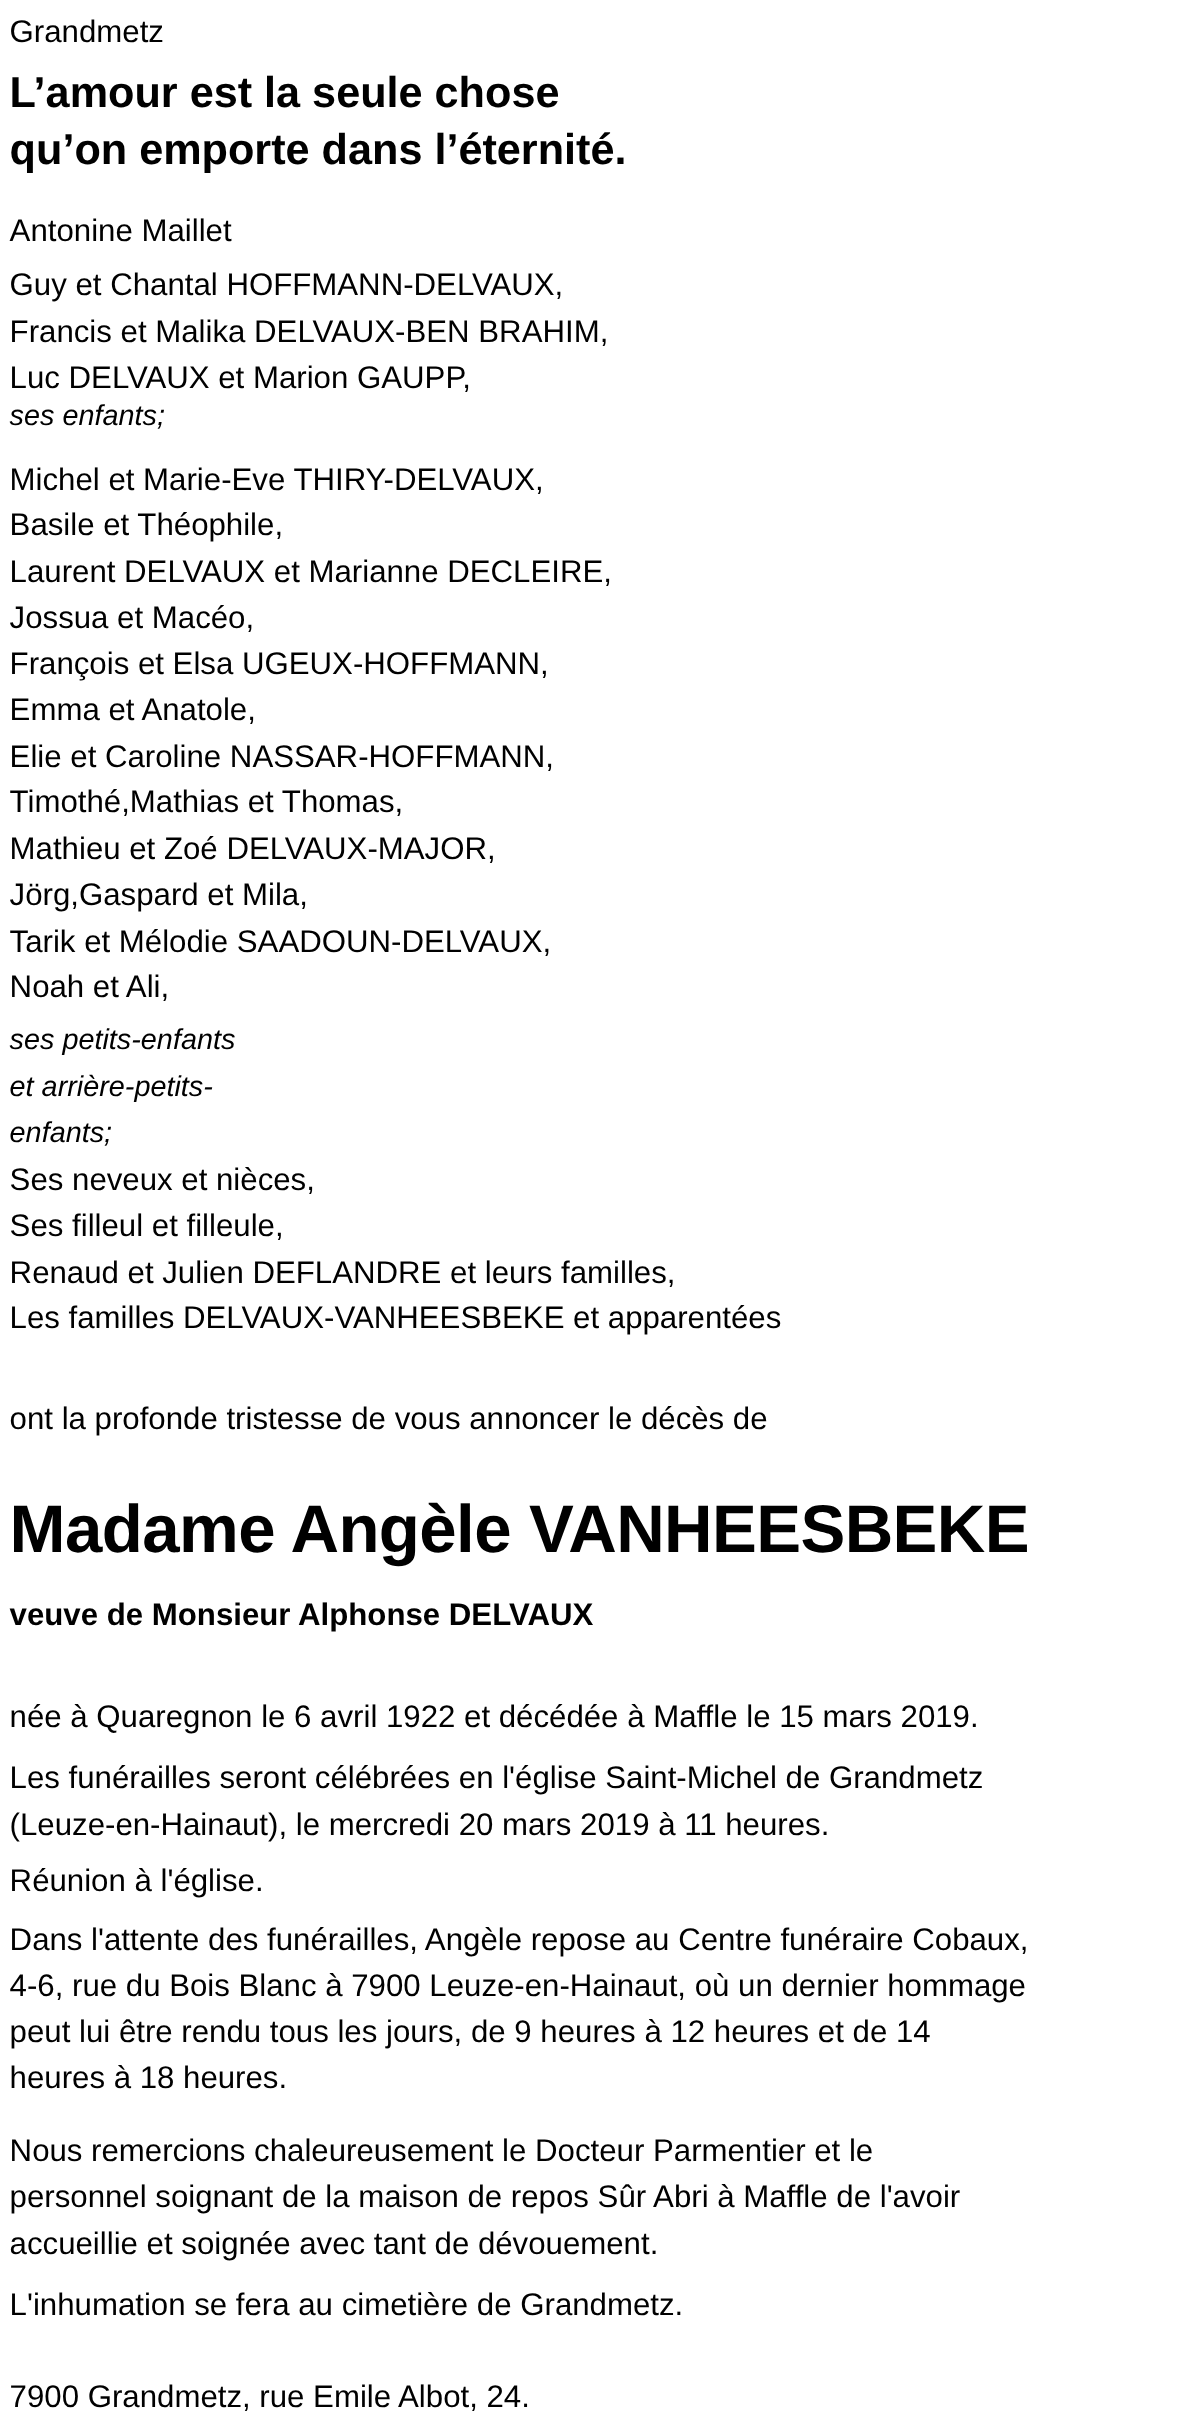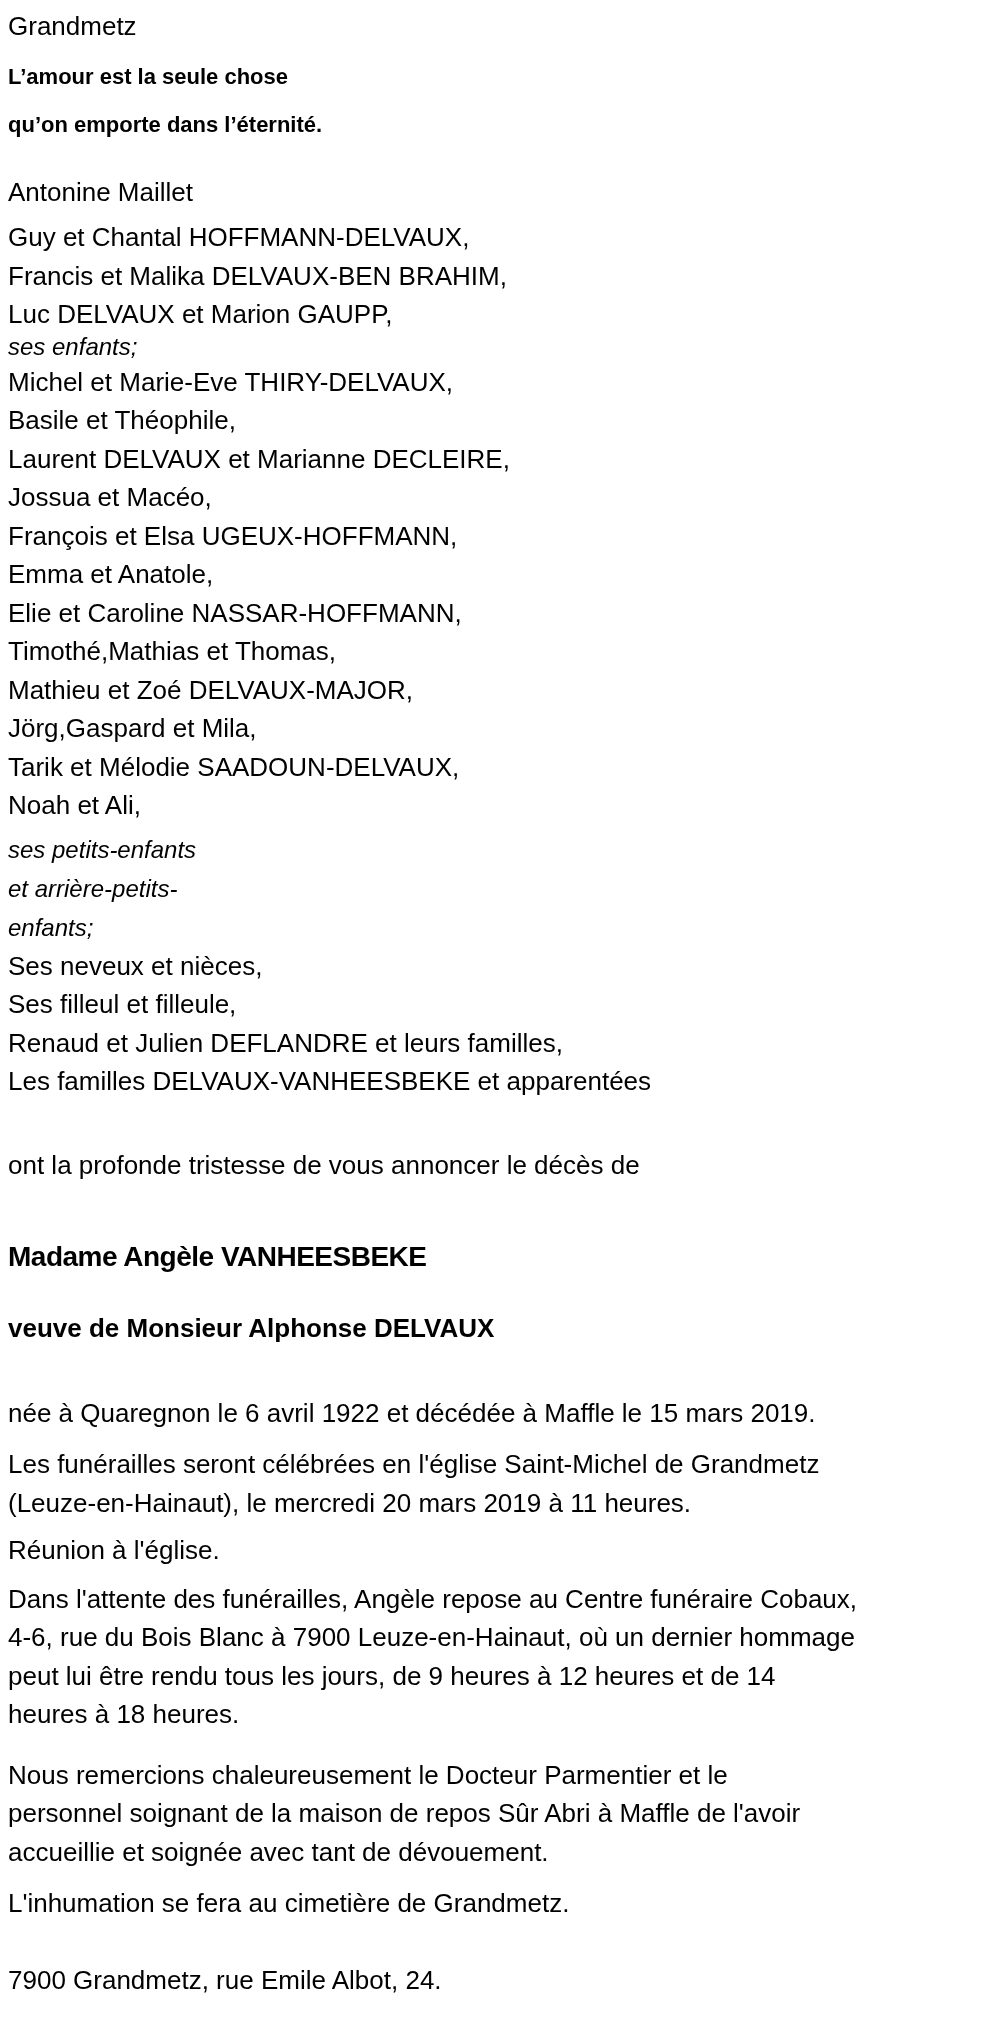--- a/index.html
+++ b/index.html
@@ -20,43 +20,43 @@
     background: #ffffff;
   }
   p {
     margin: 0;
     font-size: 26px;
     line-height: 38.5px;
     white-space: pre-line; 
   }
   .quote {
     font-weight: bold;
-    font-size: 22px;
+    font-size: 36px;
     line-height: 48px;
     margin-top: 7px;
     margin-bottom: 24px;
   }
   .author   { margin-top: 2px; }
   .names    { margin-top: 7px; }
-  .names2   { margin-top: 3px; }
+  .names2   { margin-top: 20px; }
   .relation {
     font-style: italic;
     font-size: 24px;
     line-height: 26px;
     text-align: left;
     margin-top: 0;
   }
   .relation-block {
     line-height: 39px;
     margin-top: 5px;
   }
   .relatives { margin-top: 0; }
   .announce  { margin-top: 45px; }
   h1 {
-    font-size: 28px;
+    font-size: 56px;
     line-height: 54px;
     font-weight: bold;
     letter-spacing: -0.5px;
     margin: 46px 0 0 0;
   }
   .widow   { margin-top: 25px; font-weight: bold; }
   .birth   { margin-top: 46px; }
   .funeral { margin-top: 13px; }
   .meeting { margin-top: 9px; }
   .repose  { margin-top: 10px; }

